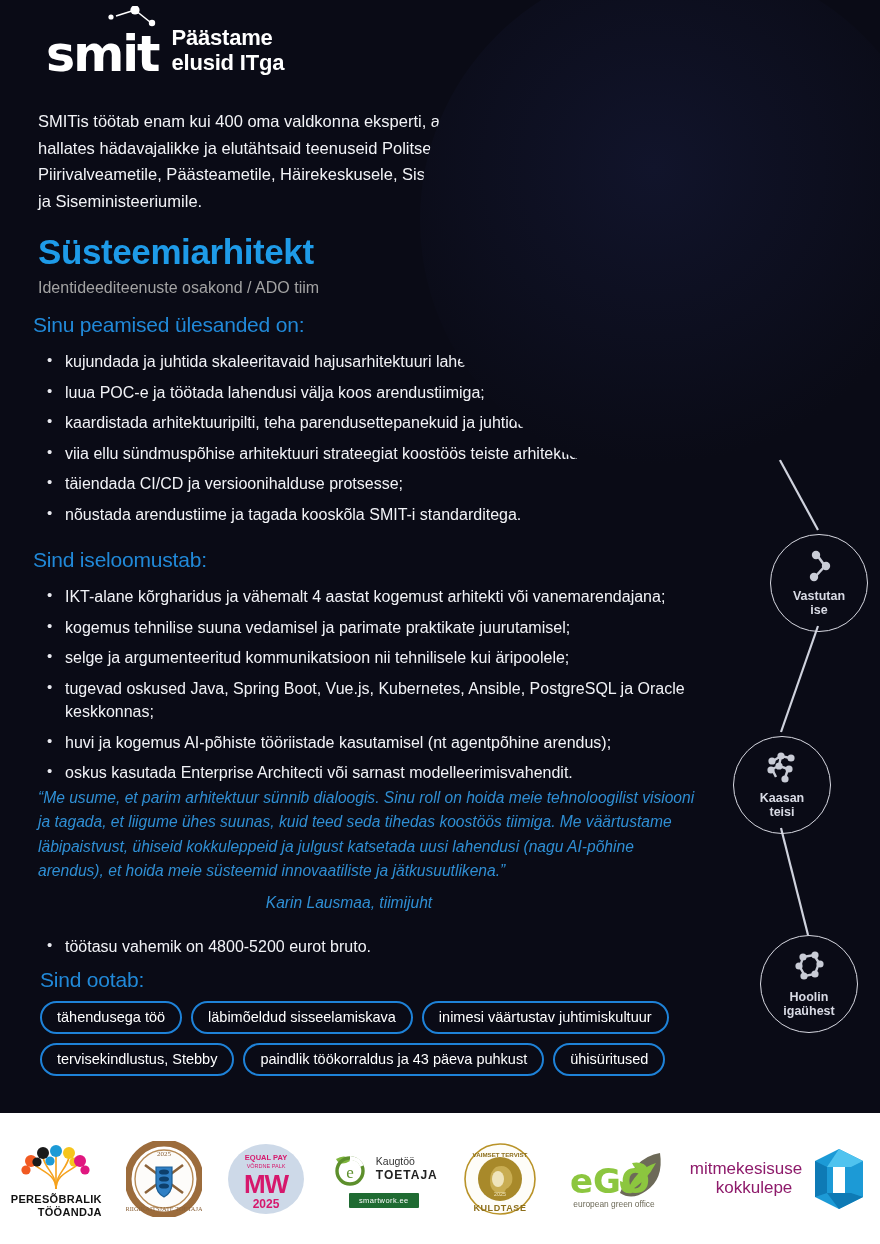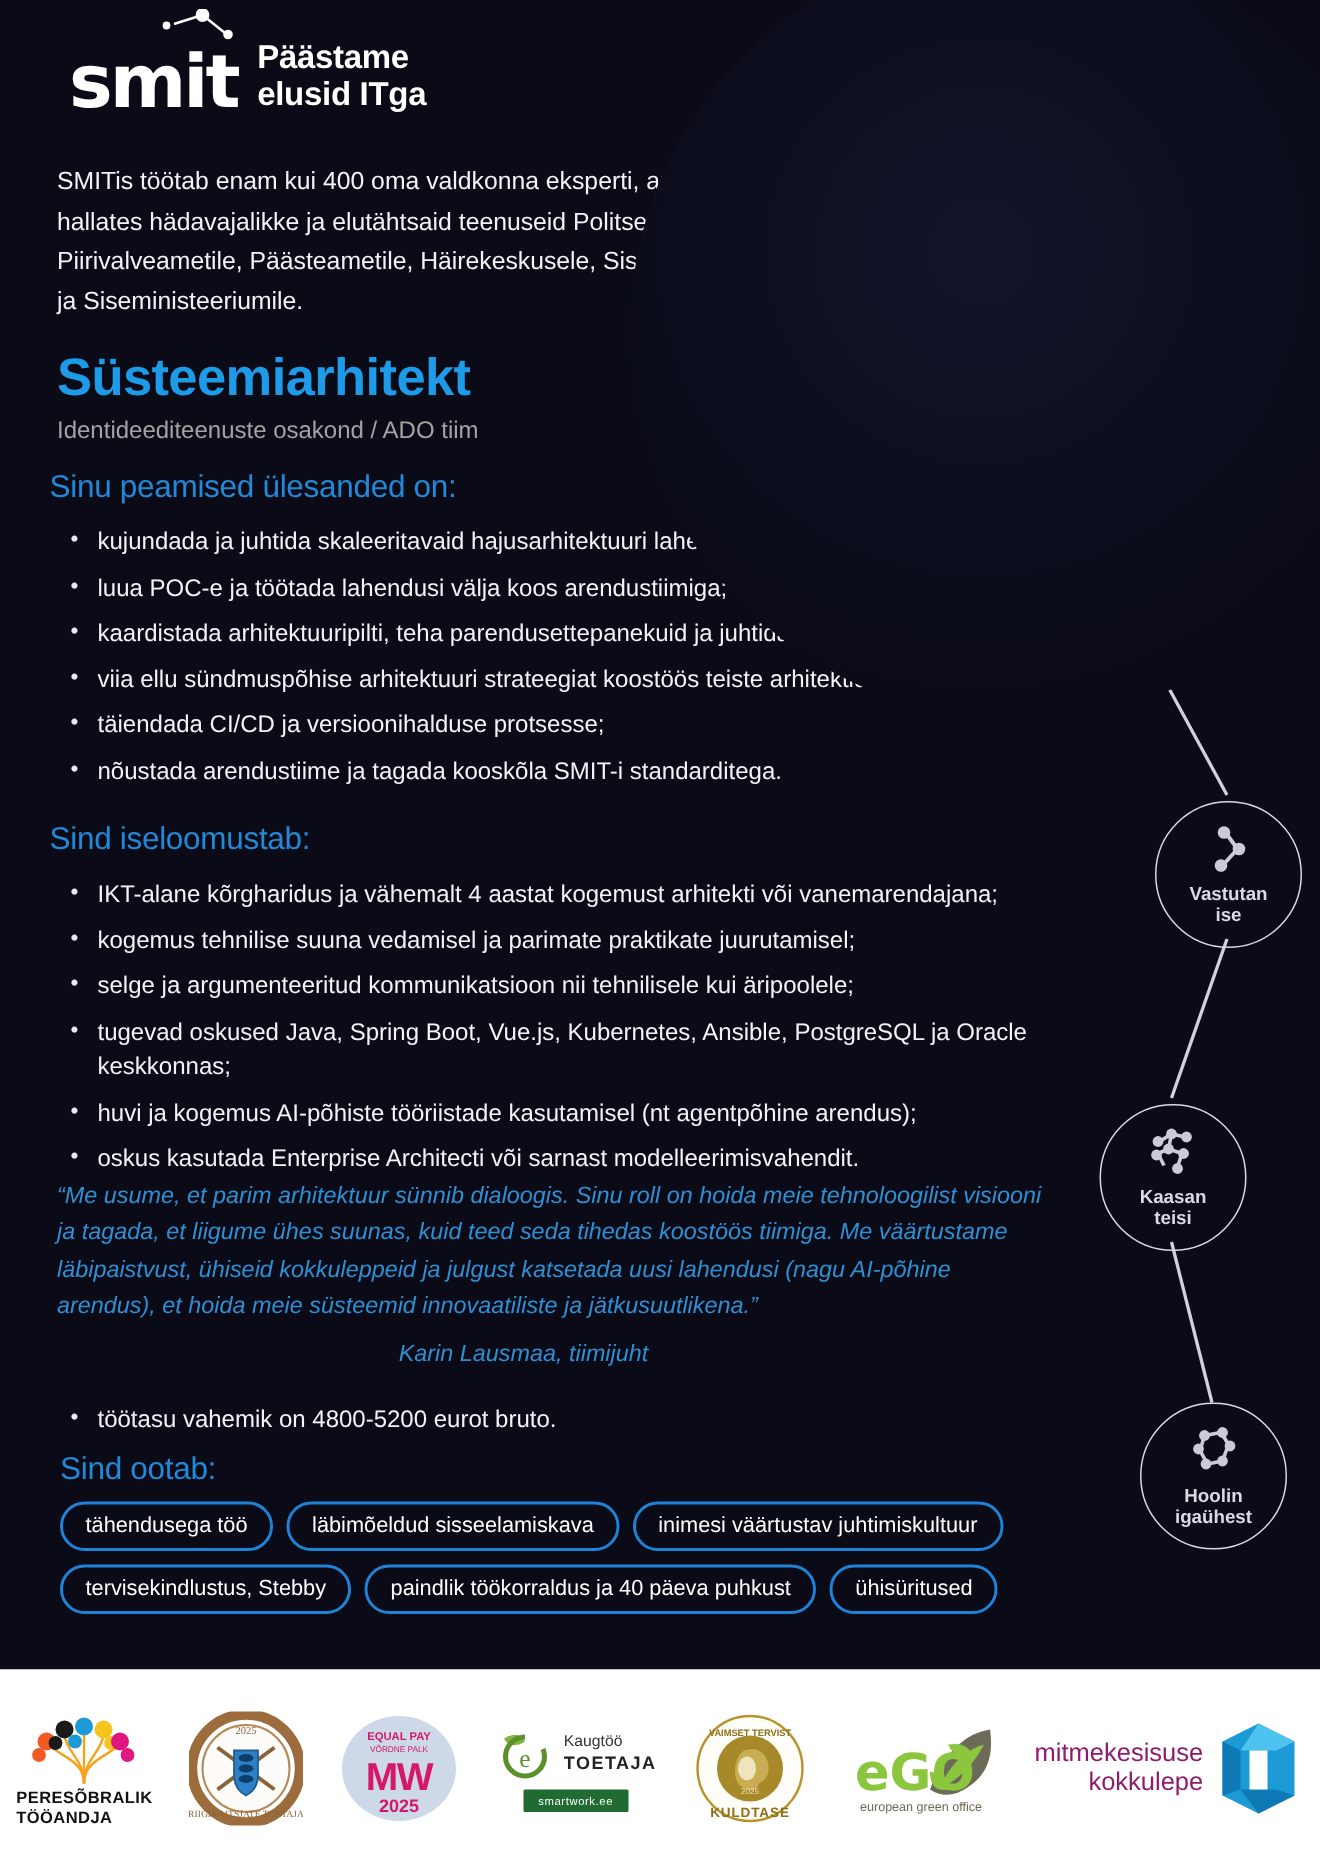--- a/index.html
+++ b/index.html
@@ -107,31 +107,31 @@
   }
   .vicon { width:44px; height:36px; }
 
   
   .footer {
     position:absolute; left:0; top:1113px; width:880px; height:131px;
     background:#ffffff; display:flex; align-items:center; justify-content:center; gap:24px;
   }
   .flogo { display:flex; flex-direction:column; align-items:center; justify-content:center; }
   .flogo-cap {
-    font-size:11px; font-weight:bold; color:#111; text-align:left;
+    font-size:11px; font-weight:bold; color:#111; text-align:right;
     line-height:1.15; letter-spacing:0.3px; margin-top:2px;
   }
   .fl-sw-badge{
     background:#1f6b32; color:#fff; font-size:7.5px; letter-spacing:0.4px;
     padding:3px 10px; margin-top:4px; border-radius:1px;
   }
   .fl-kaug { display:flex; align-items:center; gap:6px; }
   .fl-kaug-txt { font-size:10.5px; color:#333; line-height:1.25; text-align:left; }
   .fl-kaug-txt b { display:block; font-size:12px; letter-spacing:1px; color:#222; }
-  .mk-wrap { display:flex; align-items:center; gap:7px;text-align:right; }
+  .mk-wrap { display:flex; align-items:center; gap:7px; }
   .mk-txt { color:#8e1b6b; font-size:17px; line-height:1.1; font-weight:normal; }
   .mk-txt span { display:block; }
   .mk-txt .l2 { padding-left:26px; }
 </style>
 </head>
 <body>
 
 <div class="page">
 
   <div class="dark">
@@ -265,21 +265,21 @@
 
     <div id="benefits-block">
       <div class="section-h">Sind ootab:</div>
       <div class="pill-row">
         <div class="pill">tähendusega töö</div>
         <div class="pill">läbimõeldud sisseelamiskava</div>
         <div class="pill">inimesi väärtustav juhtimiskultuur</div>
       </div>
       <div class="pill-row">
         <div class="pill">tervisekindlustus, Stebby</div>
-        <div class="pill">paindlik töökorraldus ja 40 päeva puhkust</div>
+        <div class="pill">paindlik töökorraldus ja 43 päeva puhkust</div>
         <div class="pill">ühisüritused</div>
       </div>
     </div>
 
     <div class="values">
       <svg width="880" height="1113" viewBox="0 0 880 1113" style="position:absolute;left:0;top:0">
         <line x1="763" y1="176" x2="803" y2="293" stroke="#e9eaf0" stroke-width="6" stroke-linecap="round"></line>
         <line x1="803" y1="293" x2="769" y2="345" stroke="#cfd2dd" stroke-width="2.2"></line>
         <line x1="769" y1="440" x2="818" y2="530" stroke="#cfd2dd" stroke-width="2.2"></line>
         <line x1="818" y1="626" x2="781" y2="732" stroke="#cfd2dd" stroke-width="2.2"></line>

